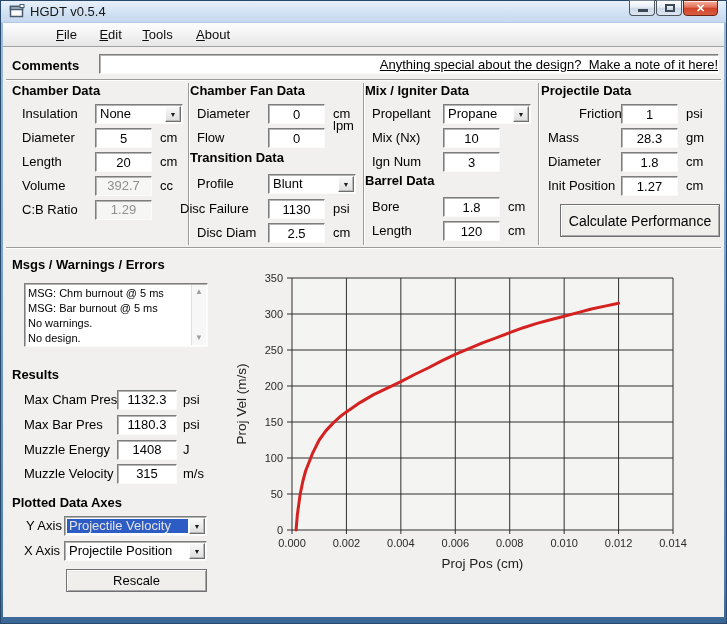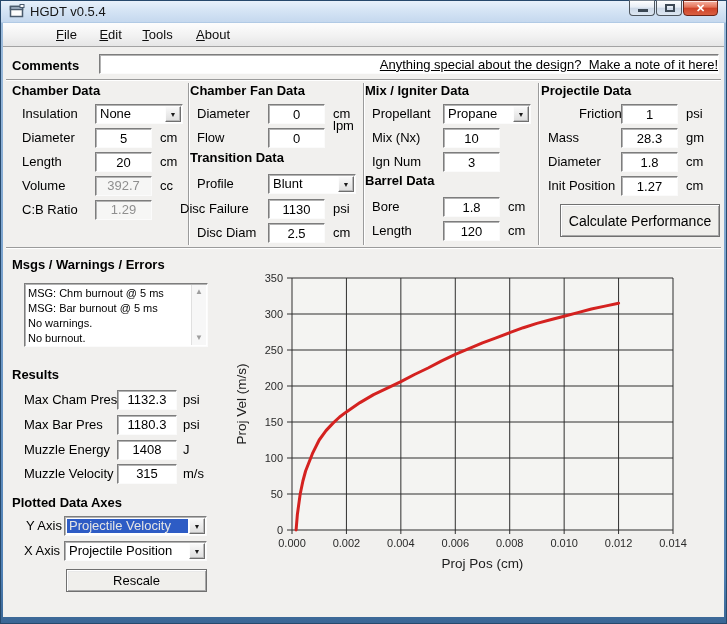--- a/index.html
+++ b/index.html
@@ -173,21 +173,21 @@
   <input class="tbox" style="left: 621px; top: 176px;" value="1.27">
   <div class="unit" style="left:686px;top:176px;">cm</div>
   <button class="push" style="left:560px;top:204px;width:160px;height:33px;font-size:14px;">Calculate Performance</button>
 
   <div class="hdr" style="left:12px;top:257px;">Msgs / Warnings / Errors</div>
   <div class="listbox">
     <div class="lines">
       <div>MSG: Chm burnout @ 5 ms</div>
       <div>MSG: Bar burnout @ 5 ms</div>
       <div>No warnings.</div>
-      <div>No burnout.</div>
+      <div>No design.</div>
     </div>
     <div class="vsb">
       <div class="arr up">▲</div>
       <div class="arr dn">▼</div>
     </div>
   </div>
 
   <div class="hdr" style="left:12px;top:367px;">Results</div>
   <div class="lbl" style="left:24px;top:390px;">Max Cham Pres</div>
   <div class="tbox" style="left:117px;top:390px;width:60px;line-height:18px;">1132.3</div>

